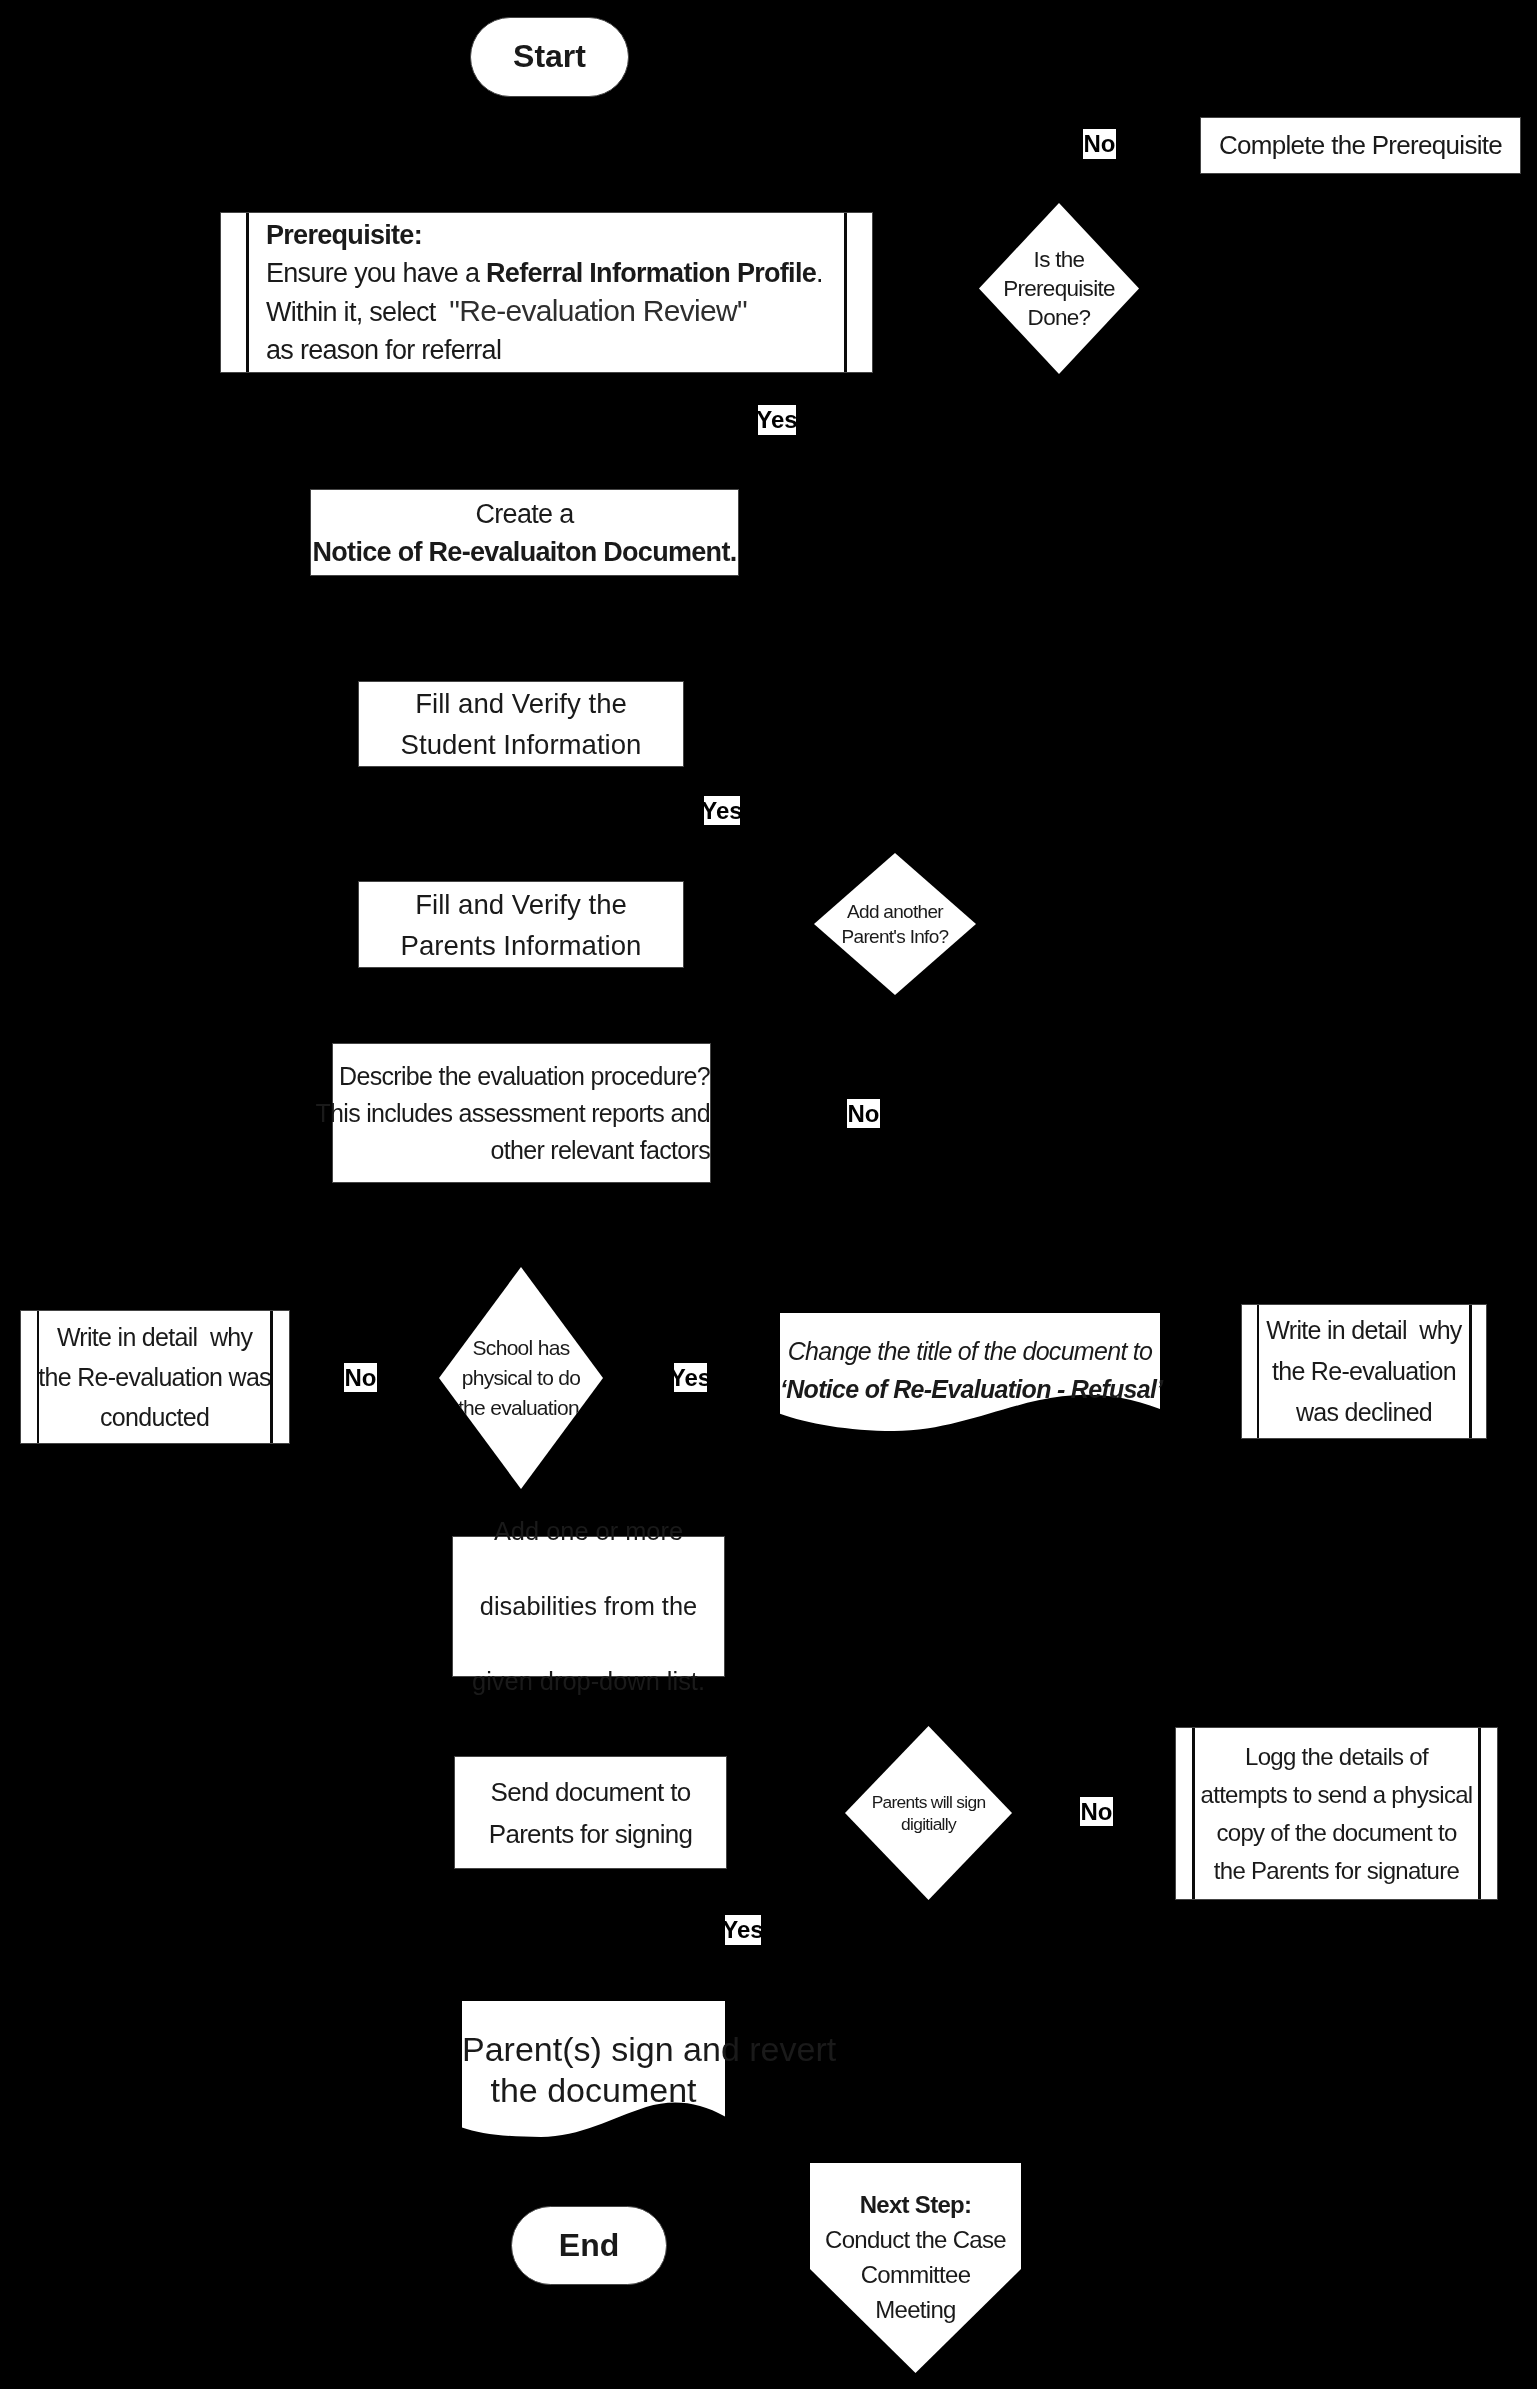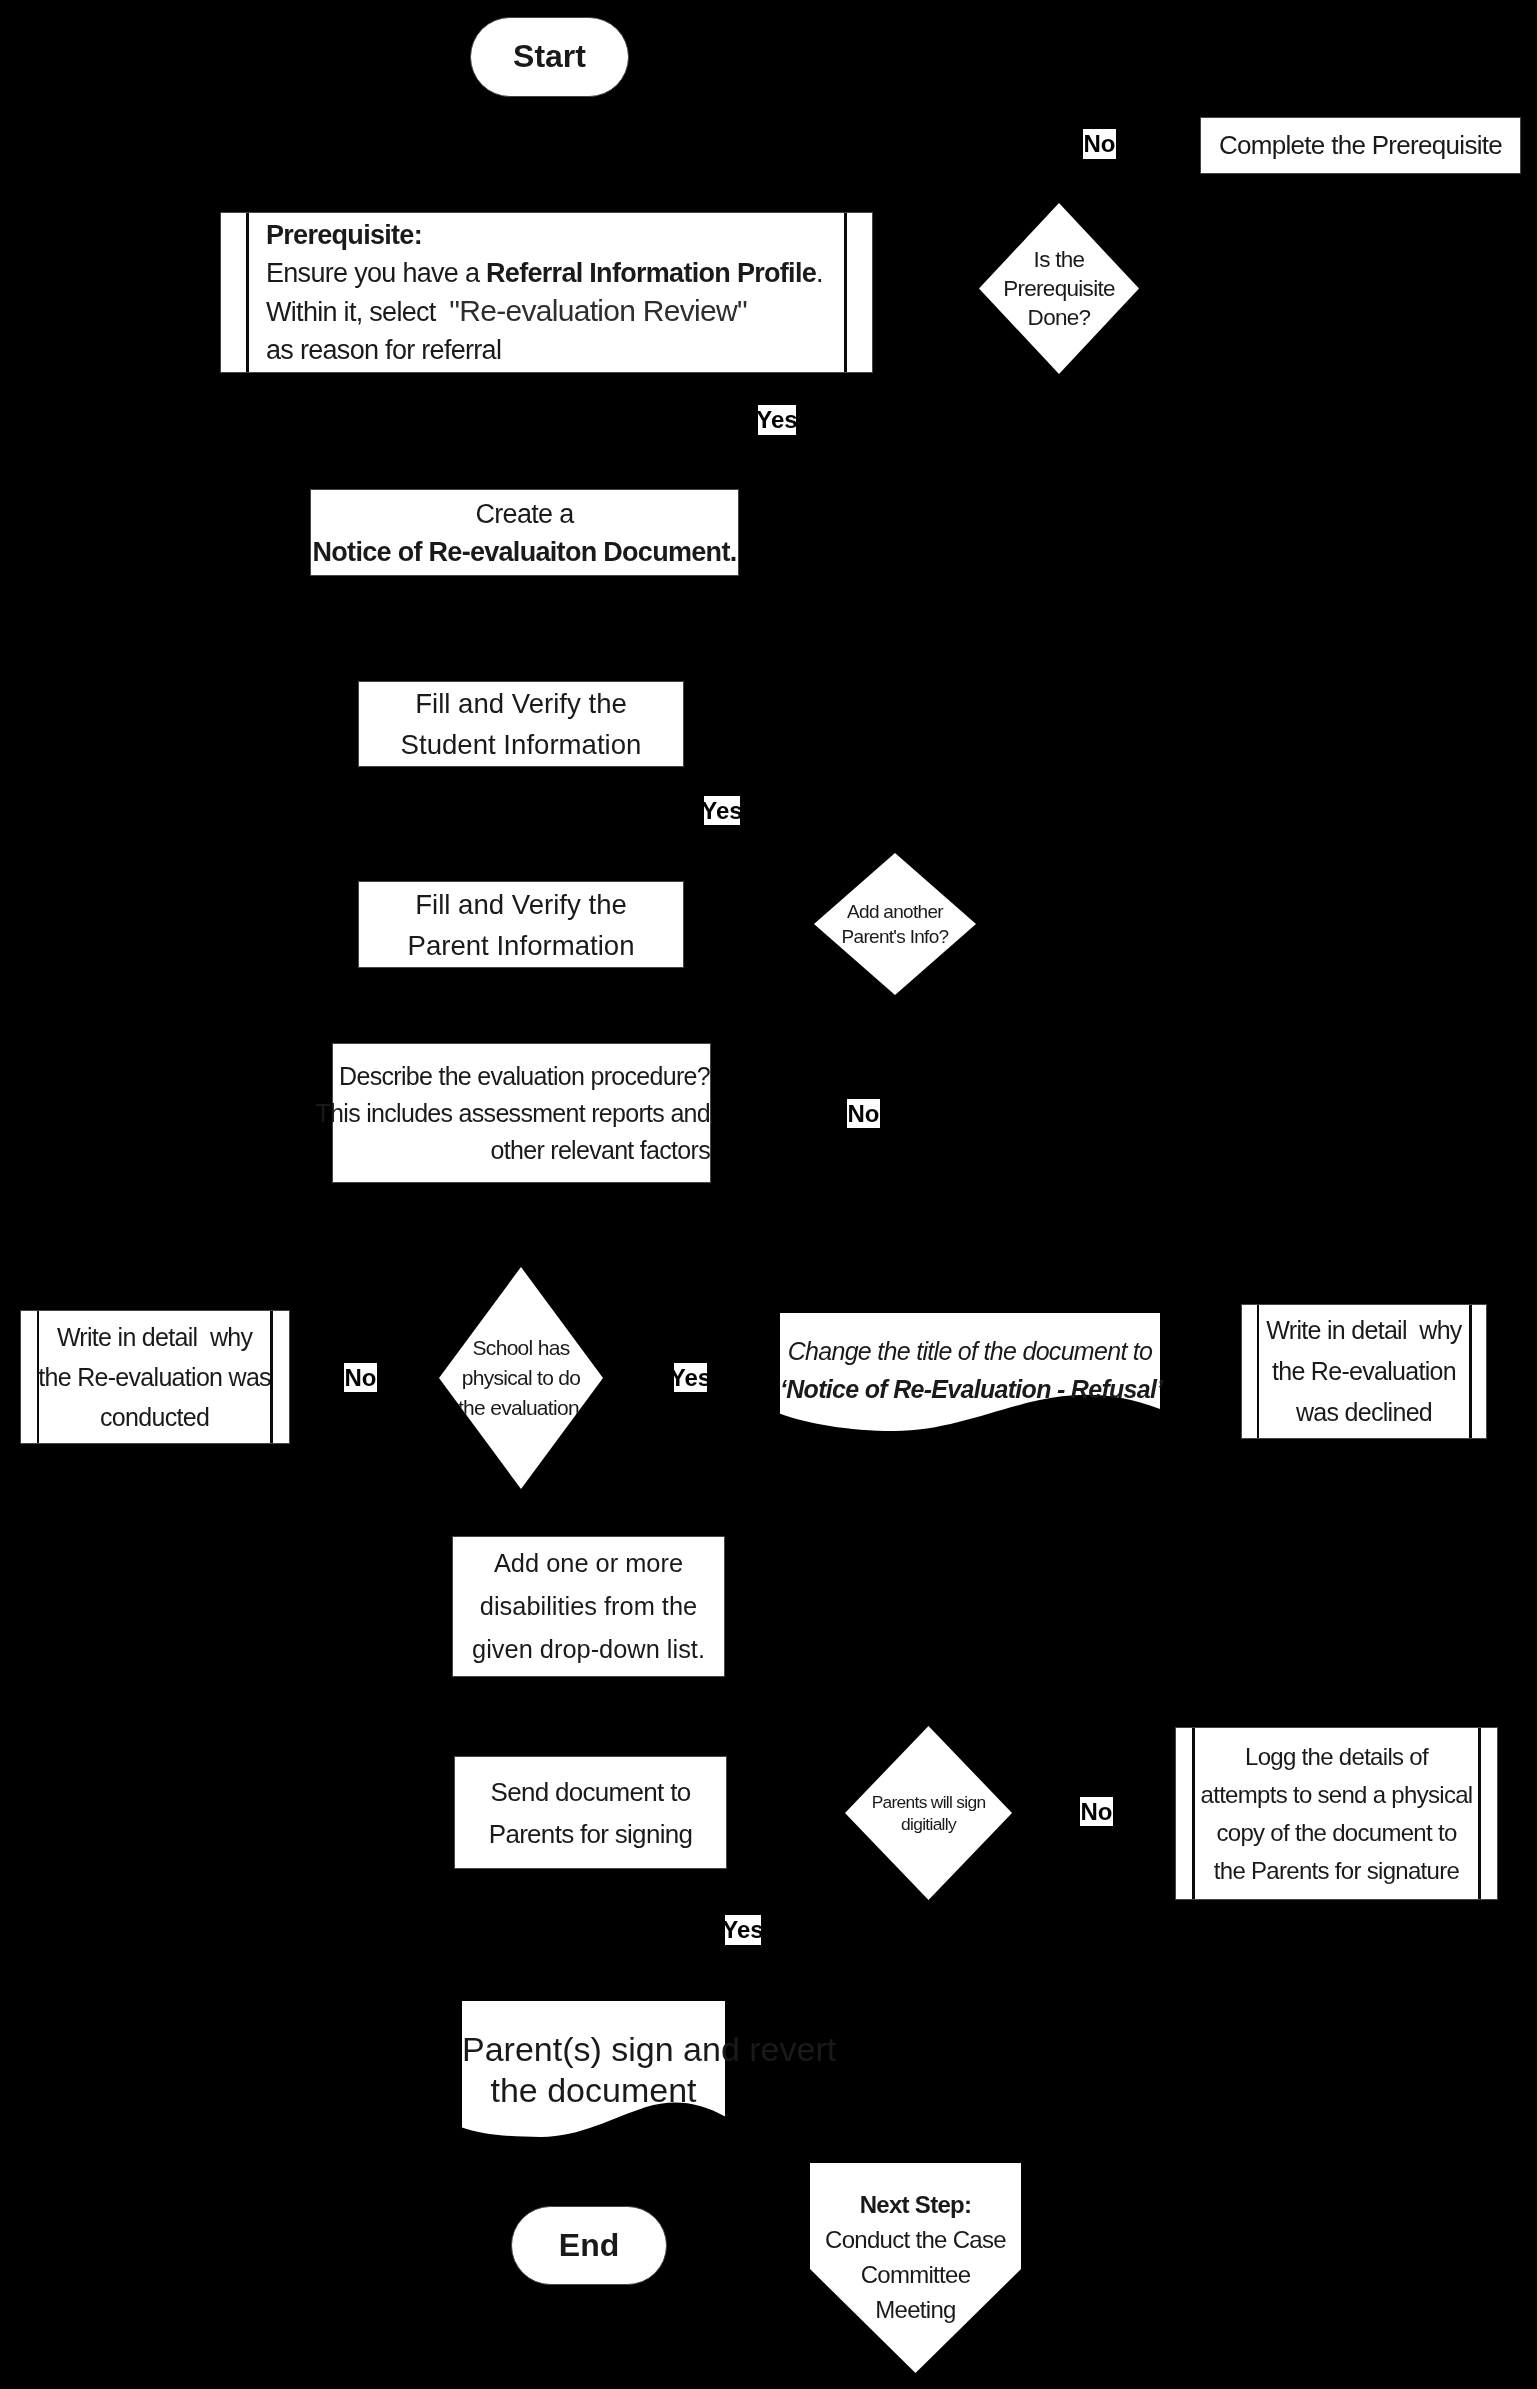--- a/index.html
+++ b/index.html
@@ -90,21 +90,21 @@
   <span class="line">Fill and Verify the</span>
   <span class="line">Student Information</span>
 </div>
 
 <div class="node chip" style="left:704px;top:796px;width:36px;height:29px;">
   <span>Yes</span>
 </div>
 
 <div class="node box" style="left:358px;top:881px;width:326px;height:87px;font-size:27.6px;line-height:41px;">
   <span class="line">Fill and Verify the</span>
-  <span class="line">Parent Information</span>
+  <span class="line">Parents Information</span>
 </div>
 
 <div class="node diamond cond" style="left:814px;top:853px;width:162px;height:142px;font-size:19px;line-height:25px;">
   <span class="line">Add another</span>
   <span class="line">Parent's Info?</span>
 </div>
 
 <div class="node box cond" style="left:332px;top:1043px;width:379px;height:140px;font-size:25px;line-height:37px;align-items:flex-end;">
   <span class="line">Describe the evaluation procedure?</span>
   <span class="line">This includes assessment reports and</span>
@@ -148,21 +148,21 @@
 </div>
 
 <div class="node box cond" style="left:1241px;top:1304px;width:246px;height:135px;font-size:25px;line-height:41px;">
   <i class="bar l" style="left:14.5px;"></i>
   <i class="bar r" style="right:14.5px;"></i>
   <span class="line">Write in detail  why</span>
   <span class="line">the Re-evaluation</span>
   <span class="line">was declined</span>
 </div>
 
-<div class="node box" style="left:452px;top:1536px;width:273px;height:141px;font-size:25.4px;line-height:43px;">
+<div class="node box" style="left:452px;top:1536px;width:273px;height:141px;font-size:25.4px;line-height:43px;gap:32px;">
   <span class="line">Add one or more</span>
   <span class="line">disabilities from the</span>
   <span class="line">given drop-down list.</span>
 </div>
 
 <div class="node box cond" style="left:454px;top:1756px;width:273px;height:113px;font-size:26px;line-height:42px;">
   <span class="line">Send document to</span>
   <span class="line">Parents for signing</span>
 </div>
 

